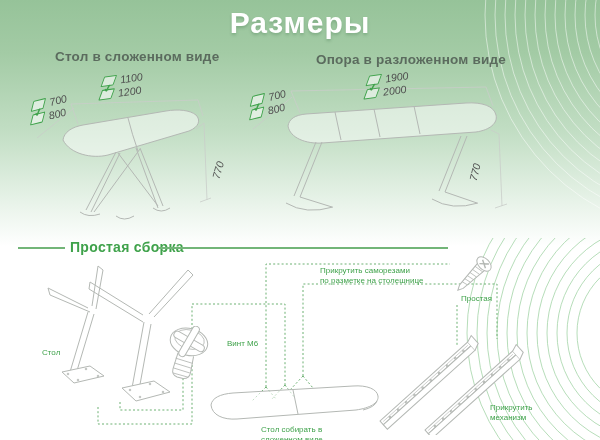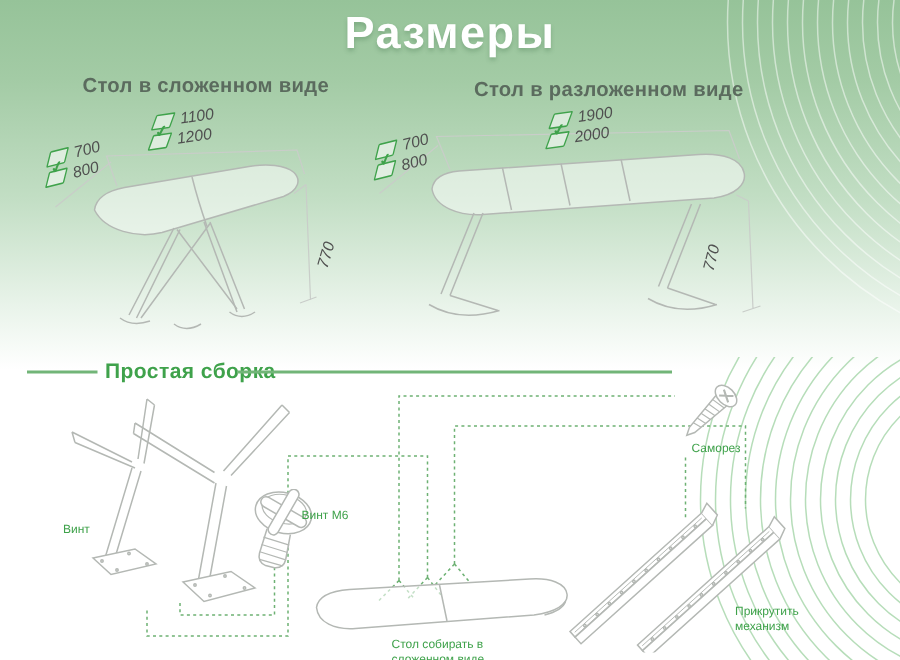--- a/index.html
+++ b/index.html
@@ -100,21 +100,21 @@
       <span class="dim-value">700</span>
     </div>
     <div class="dim-row offset">
       <span class="cb checked"></span>
       <span class="dim-value">800</span>
     </div>
   </div>
 
   <span class="height-value" style="left:209px;top:164px;transform:rotate(-74deg)">770</span>
 
-  <h2 class="sec-header" style="left:316px;top:52px">Стол в разложенном виде</h2>
+  <h2 class="sec-header" style="left:316px;top:52px">Опора в разложенном виде</h2>
 
   <svg class="abs" style="left:236px;top:84px" width="272" height="152" viewBox="0 0 272 152">
     <g fill="none" stroke="#c9cdc9" stroke-width="0.8">
       <path d="M64,29 L55,7 L250,3 L257,22"></path>
       <path d="M17,45 L56,13"></path>
       <path d="M255,46 L263,50 M263,50 L266,122 M259,124 L271,120"></path>
     </g>
     <g fill="none" stroke="#b4b8b4" stroke-width="1">
       <path d="M52,42 C53,35 59,31 70,30 L230,19 C246,18 258,22 260,31 C262,39 254,46 240,48 L86,59 C70,60 54,54 52,42 Z" fill="#ffffff" fill-opacity="0.5"></path>
       <path d="M99,28 L105,56 M138,25 L144,53 M178,22 L184,50"></path>
@@ -231,21 +231,23 @@
         <circle cx="76" cy="3.7" r="0.8" fill="none"></circle>
           <circle cx="87" cy="3.7" r="0.8" fill="none"></circle>
         <circle cx="98" cy="3.7" r="0.8" fill="none"></circle>
           <circle cx="109" cy="3.7" r="0.8" fill="none"></circle>
       </g>
     </defs>
     <use href="#rail" transform="translate(10,88) rotate(-42)"></use>
     <use href="#rail" transform="translate(55,97) rotate(-42)"></use>
   </svg>
 
-  <div class="note" style="left:42px;top:348px">Винт</div>
-  <div class="note" style="left:201px;top:339px">Винт М6</div>
-  <div class="note" style="left:461px;top:294px">Саморез</div>
+  <div class="note" style="left:42px;top:348px">Стол</div>
+  <div class="note" style="left:227px;top:339px">Винт М6</div>
+  <div class="note" style="left:320px;top:266px">Прикрутить саморезами
+по разметке на столешнице</div>
+  <div class="note" style="left:461px;top:294px">Простая</div>
   <div class="note" style="left:490px;top:403px">Прикрутить
 механизм</div>
   <div class="note" style="left:261px;top:425px">Стол собирать в
 сложенном виде</div>
 
 </div>
 
 </body></html>

